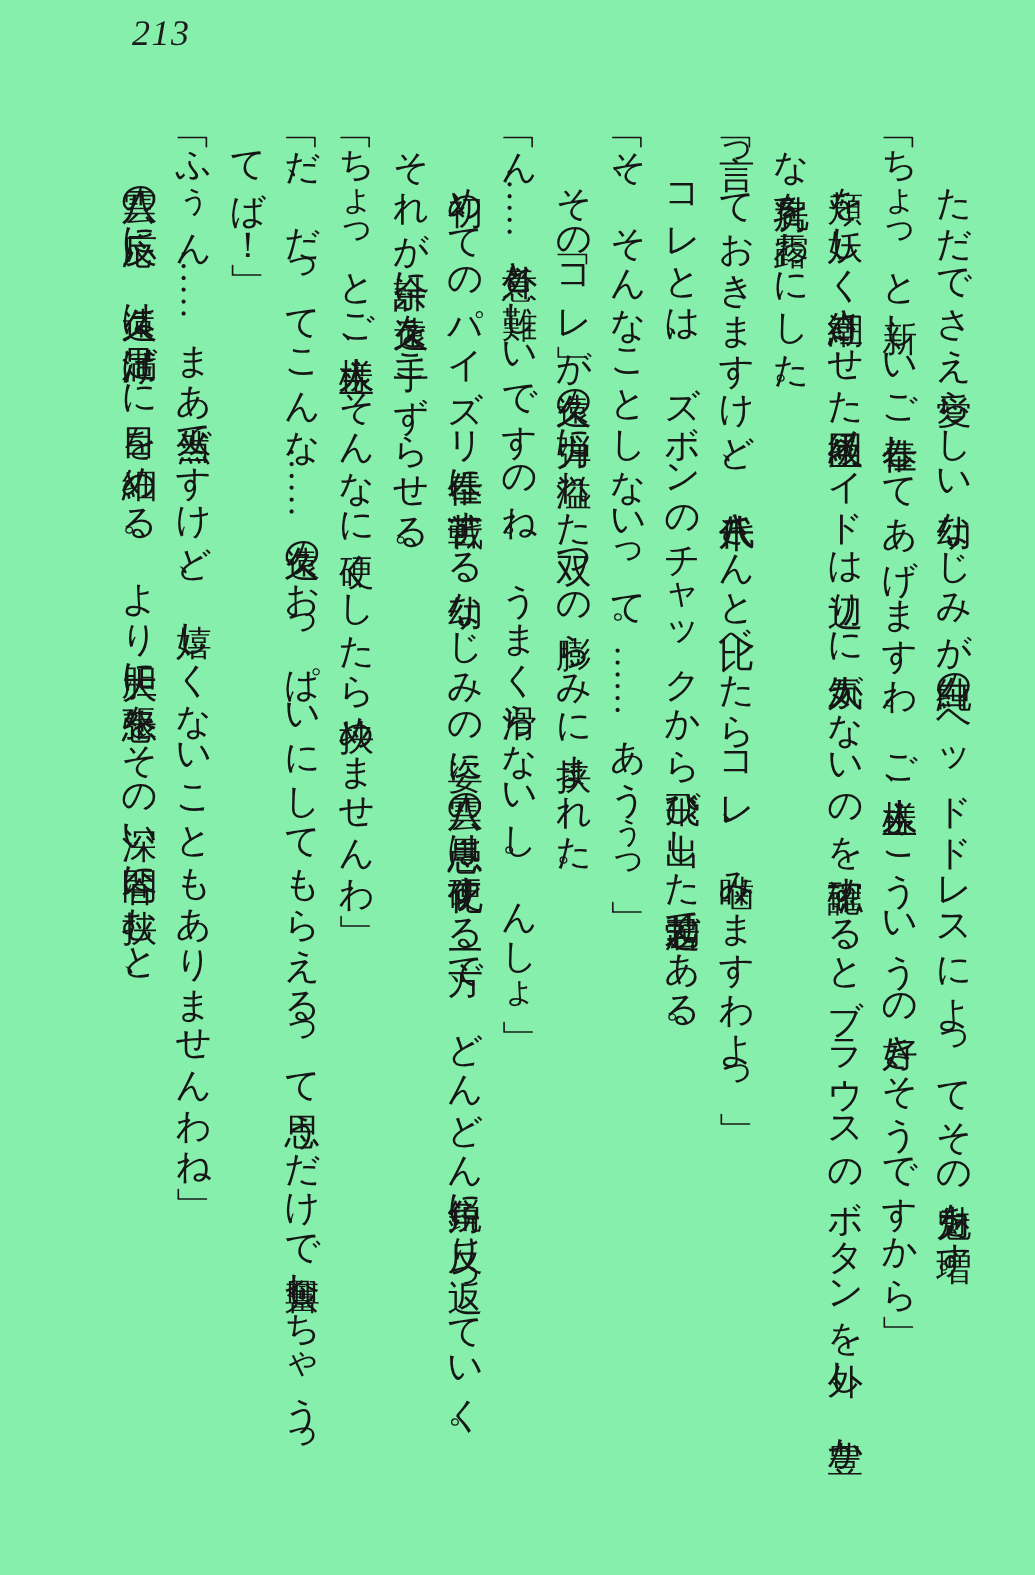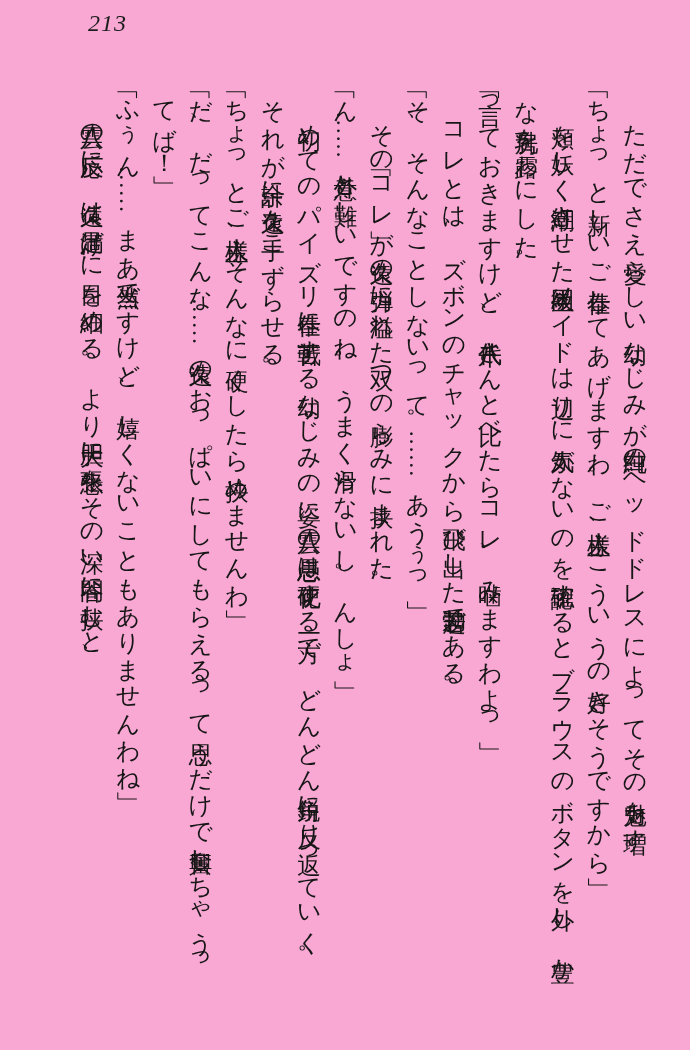--- a/index.html
+++ b/index.html
@@ -9,21 +9,21 @@
   body {
     width: 690px;
     height: 1050px;
     position: relative;
     overflow: hidden;
     background: #ffffff;
   }
   .page {
     position: absolute;
     inset: 0;
-    background: #f9a8d4;
+    background: #86efac;
   }
   .page-number {
     position: absolute;
     top: 10px;
     left: 88px;
     font-family: "Liberation Serif", "DejaVu Serif", serif;
     font-style: italic;
     font-size: 24px;
     color: #1c1c1c;
     letter-spacing: 1px;

